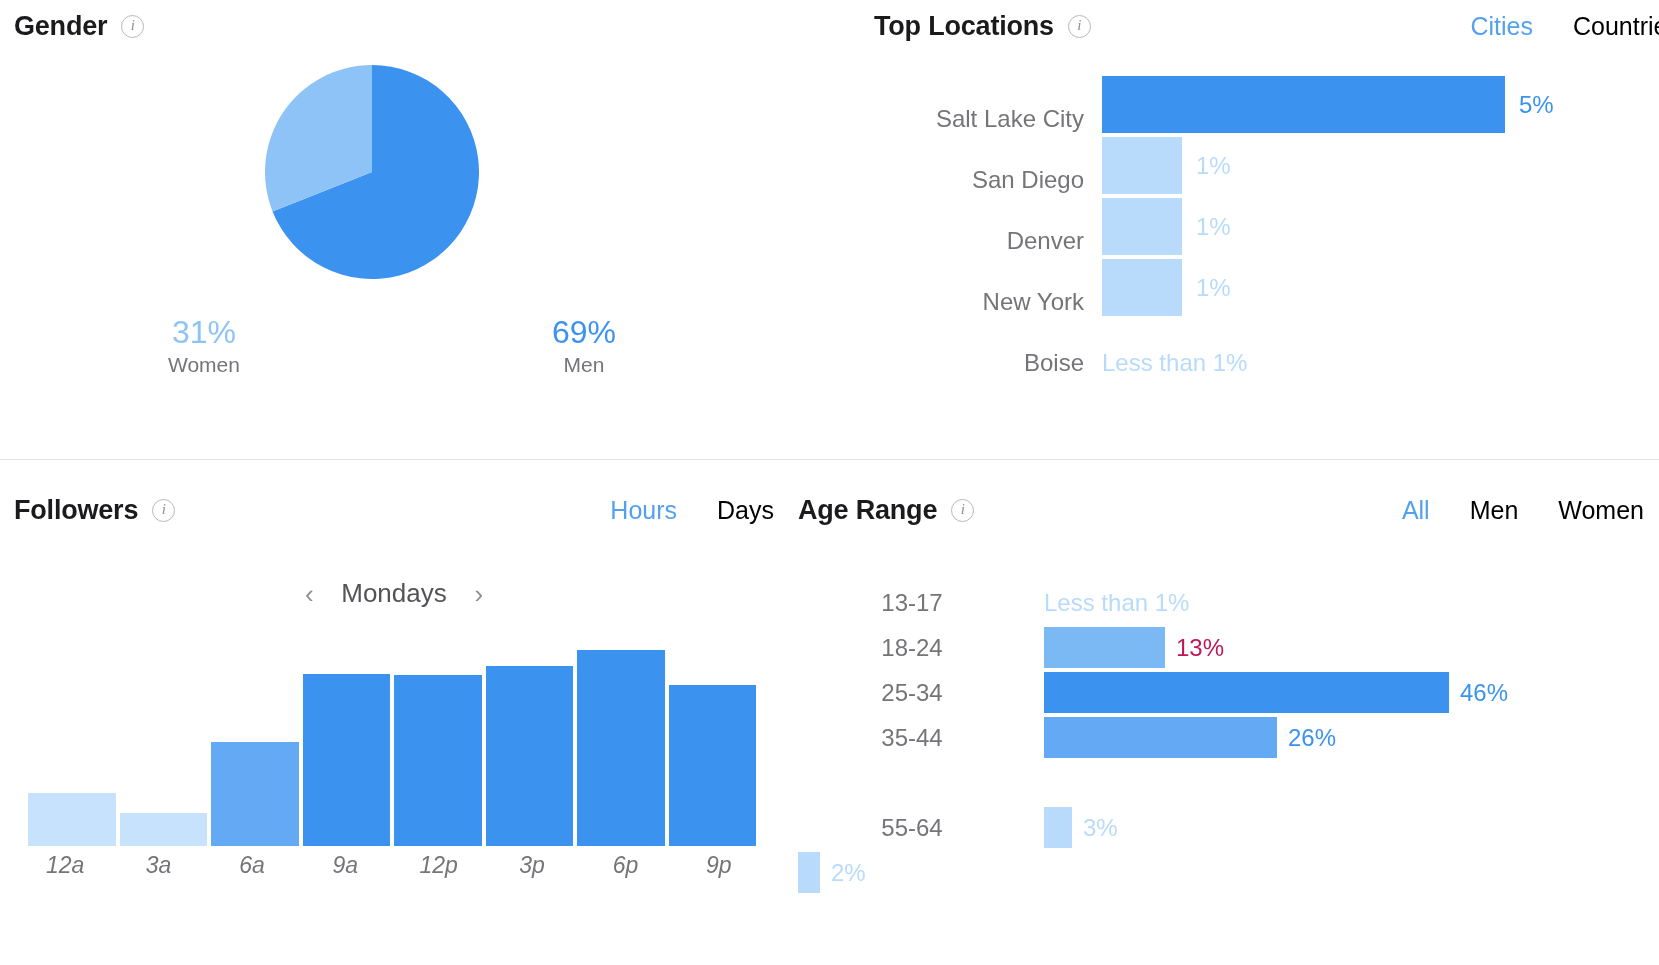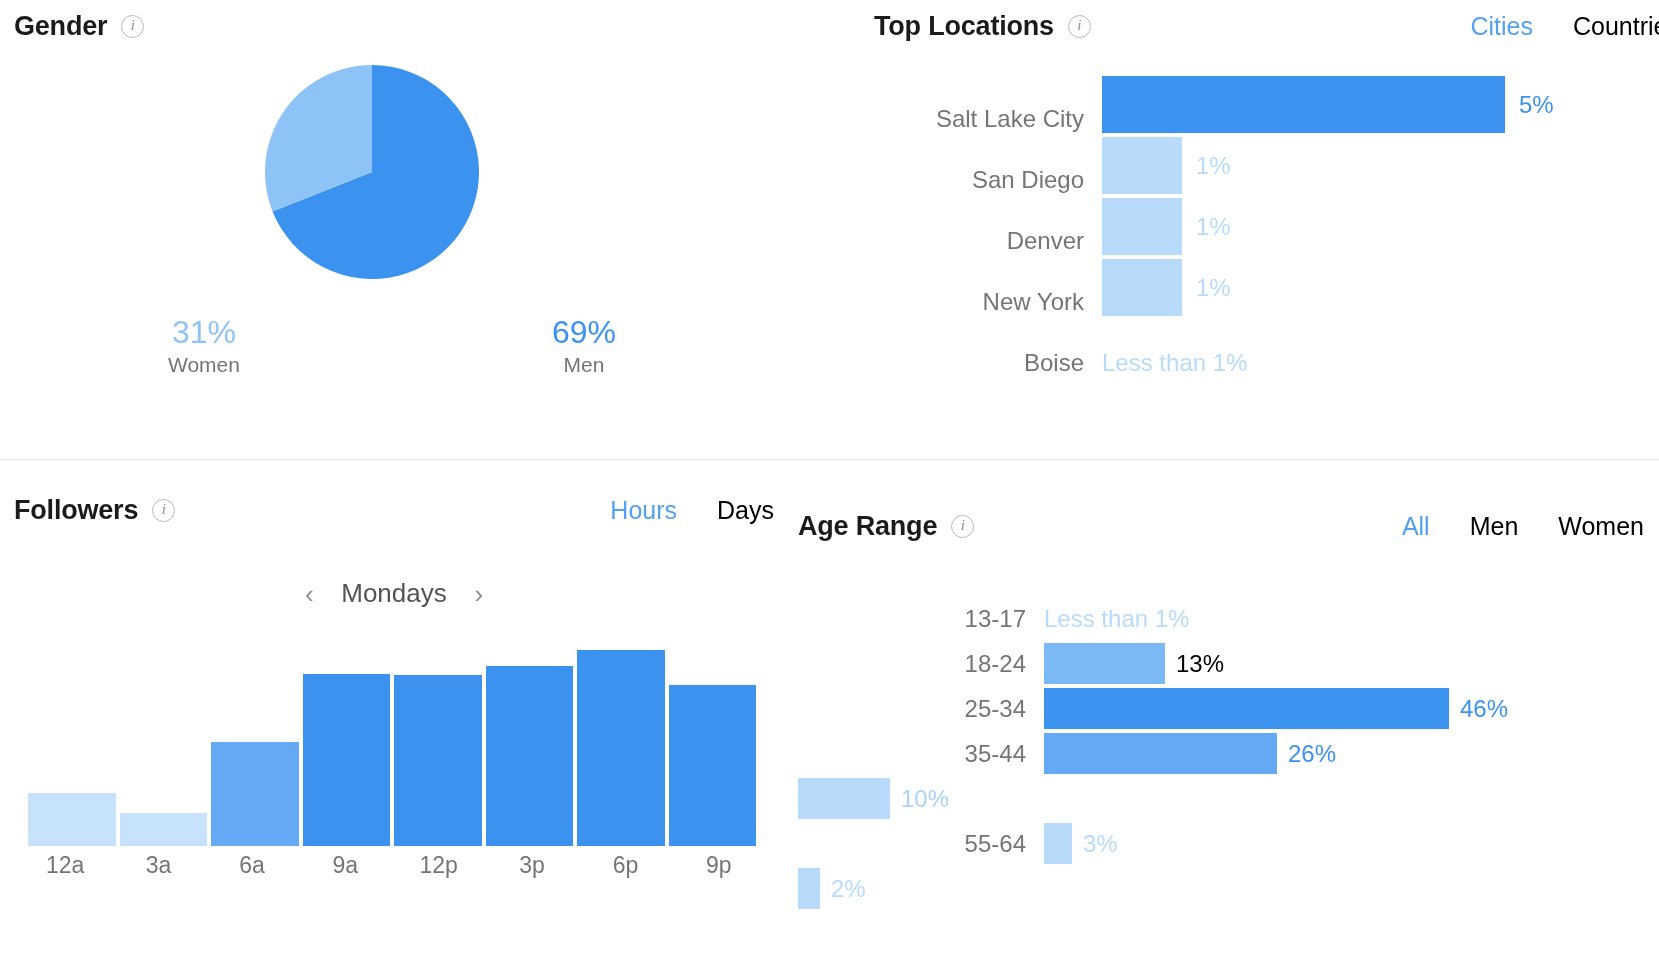--- a/index.html
+++ b/index.html
@@ -80,30 +80,30 @@
 
   .vbars {
     position: absolute; left: 14px; top: 160px;
     width: 728px; height: 196px;
     display: flex; align-items: flex-end; gap: 4px;
   }
   .vbar-slot { flex: 1; display: flex; align-items: flex-end; height: 100%; }
   .vbar { width: 100%; }
   .vlabels {
     position: absolute; left: 14px; top: 362px; width: 728px;
-    display: flex; gap: 19px;
+    display: flex; gap: 19px; font-style: italic;
   }
   .vlabel { flex: 1; text-align: center; font-size: 23px; color: #757579; }
 
   
-  #age-panel { left: 798px; top: 490px; width: 846px; margin-top: 16px; }
+  #age-panel { left: 798px; top: 490px; width: 846px; }
   .age-rows { position: absolute; left: 0; top: 90px; width: 846px; }
   .age-row { display: flex; align-items: center; height: 45px; }
   .age-label {
-    width: 246px; text-align: right; padding-right: 18px;
+    width: 246px; text-align: center; padding-right: 18px;
     font-size: 24px; color: #757579; white-space: nowrap; flex: none;
   }
   .age-track { position: relative; display: flex; align-items: center; flex: 1; }
   .age-bar { height: 41px; flex: none; }
   .age-val { font-size: 24px; margin-left: 11px; white-space: nowrap; }
 </style>
 </head>
 <body>
 
 <div class="page">
@@ -260,42 +260,38 @@
         <div class="age-row">
           <div class="age-label">13-17</div>
           <div class="age-track">
             <div class="age-val" style="color: rgb(184, 219, 251); margin-left: 0px;">Less than 1%</div>
           </div>
         </div>
         <div class="age-row">
           <div class="age-label">18-24</div>
           <div class="age-track">
             <div class="age-bar" style="width: 121px; background: rgb(123, 185, 245);"></div>
-            <div class="age-val" style="color: #000000;">13%</div>
+            <div class="age-val" style="color: #be185d;">13%</div>
           </div>
         </div>
         <div class="age-row">
           <div class="age-label">25-34</div>
           <div class="age-track">
             <div class="age-bar" style="width: 405px; background: rgb(59, 147, 239);"></div>
             <div class="age-val" style="color: rgb(59, 147, 239);">46%</div>
           </div>
         </div>
         <div class="age-row">
           <div class="age-label">35-44</div>
           <div class="age-track">
             <div class="age-bar" style="width: 233px; background: rgb(99, 169, 243);"></div>
             <div class="age-val" style="color: rgb(59, 147, 239);">26%</div>
           </div>
         </div>
         <div class="age-row">
-          <div class="age-track">
-            <div class="age-bar" style="width: 92px; background: rgb(184, 219, 251);"></div>
-            <div class="age-val" style="color: rgb(169, 212, 250);">10%</div>
-          </div>
         </div>
         <div class="age-row">
           <div class="age-label">55-64</div>
           <div class="age-track">
             <div class="age-bar" style="width: 28px; background: rgb(184, 219, 251);"></div>
             <div class="age-val" style="color: rgb(184, 219, 251);">3%</div>
           </div>
         </div>
         <div class="age-row">
           <div class="age-track">

